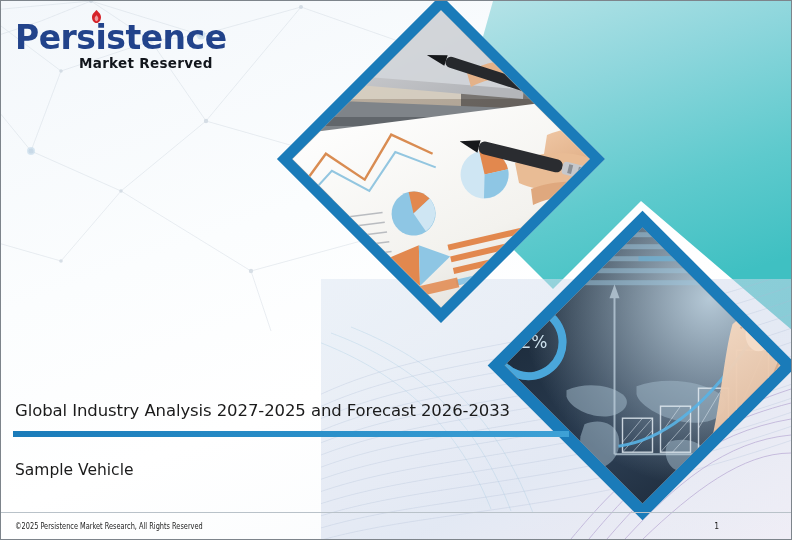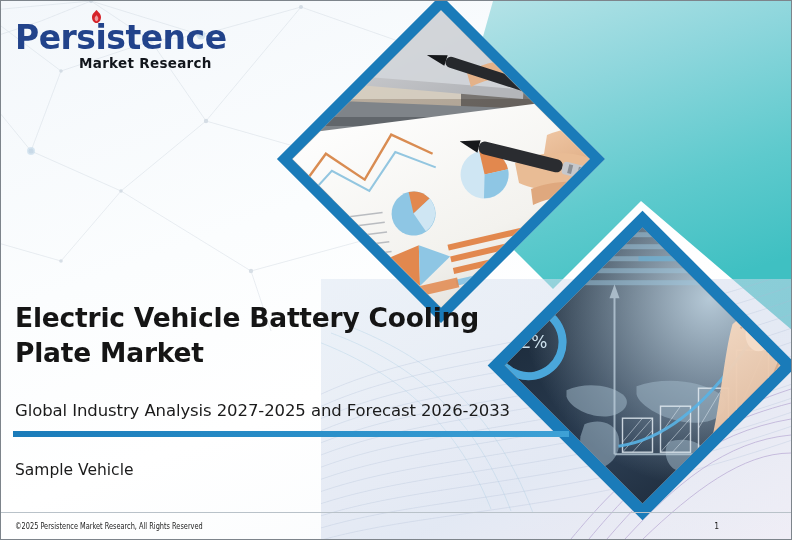--- a/index.html
+++ b/index.html
@@ -292,21 +292,21 @@
   </svg>
 
   <div class="logo">
     <div class="logo-main">
       <svg class="logo-flame" viewBox="0 0 11 13">
         <path d="M5.5 0 C3.4 2.4 1 3.8 1 7.2 C1 10.2 3 13 5.5 13 C8 13 10 10.2 10 7.2 C10 3.8 7.6 2.4 5.5 0 Z" fill="#d6232a"></path>
         <path d="M5.5 5.2 C4.6 6.3 3.7 7 3.7 8.6 C3.7 10 4.5 11.2 5.5 11.2 C6.5 11.2 7.3 10 7.3 8.6 C7.3 7 6.4 6.3 5.5 5.2 Z" fill="#ffffff" opacity=".55"></path>
       </svg>
       <span>Persistence</span>
     </div>
-    <div class="logo-sub">Market Research</div>
+    <div class="logo-sub">Market Reserved</div>
   </div>
 
   <div class="diamond" id="diamond-analysis">
     <svg class="shot" viewBox="0 0 420 420">
       <defs>
         <linearGradient id="deskG" x1="0" y1="0" x2="0.4" y2="1">
           <stop offset="0%" stop-color="#cbbfae"></stop>
           <stop offset="40%" stop-color="#b9ad9e"></stop>
           <stop offset="100%" stop-color="#8f8678"></stop>
         </linearGradient>
@@ -578,21 +578,20 @@
 
       <polygon points="340,330 420,330 420,420 352,420" fill="#e7ebee" opacity=".9"></polygon>
       <g stroke="#c9ced4" stroke-width="1.2" opacity=".7">
         <line x1="350" y1="350" x2="420" y2="348"></line>
         <line x1="352" y1="368" x2="420" y2="366"></line>
         <line x1="354" y1="386" x2="420" y2="384"></line>
       </g>
     </svg>
   </div>
 
-  <div class="title">Electric Vehicle Battery Cooling Plate Market</div>
   <div class="subtitle">Global Industry Analysis 2027-2025 and Forecast 2026-2033</div>
   <div class="rule"></div>
   <div class="report-type">Sample Vehicle</div>
 
   <div class="footer-line"></div>
   <div class="footer">
     <div class="footer-left">©2025 Persistence Market Research, All Rights Reserved</div>
     <div class="footer-right">1</div>
   </div>
 

